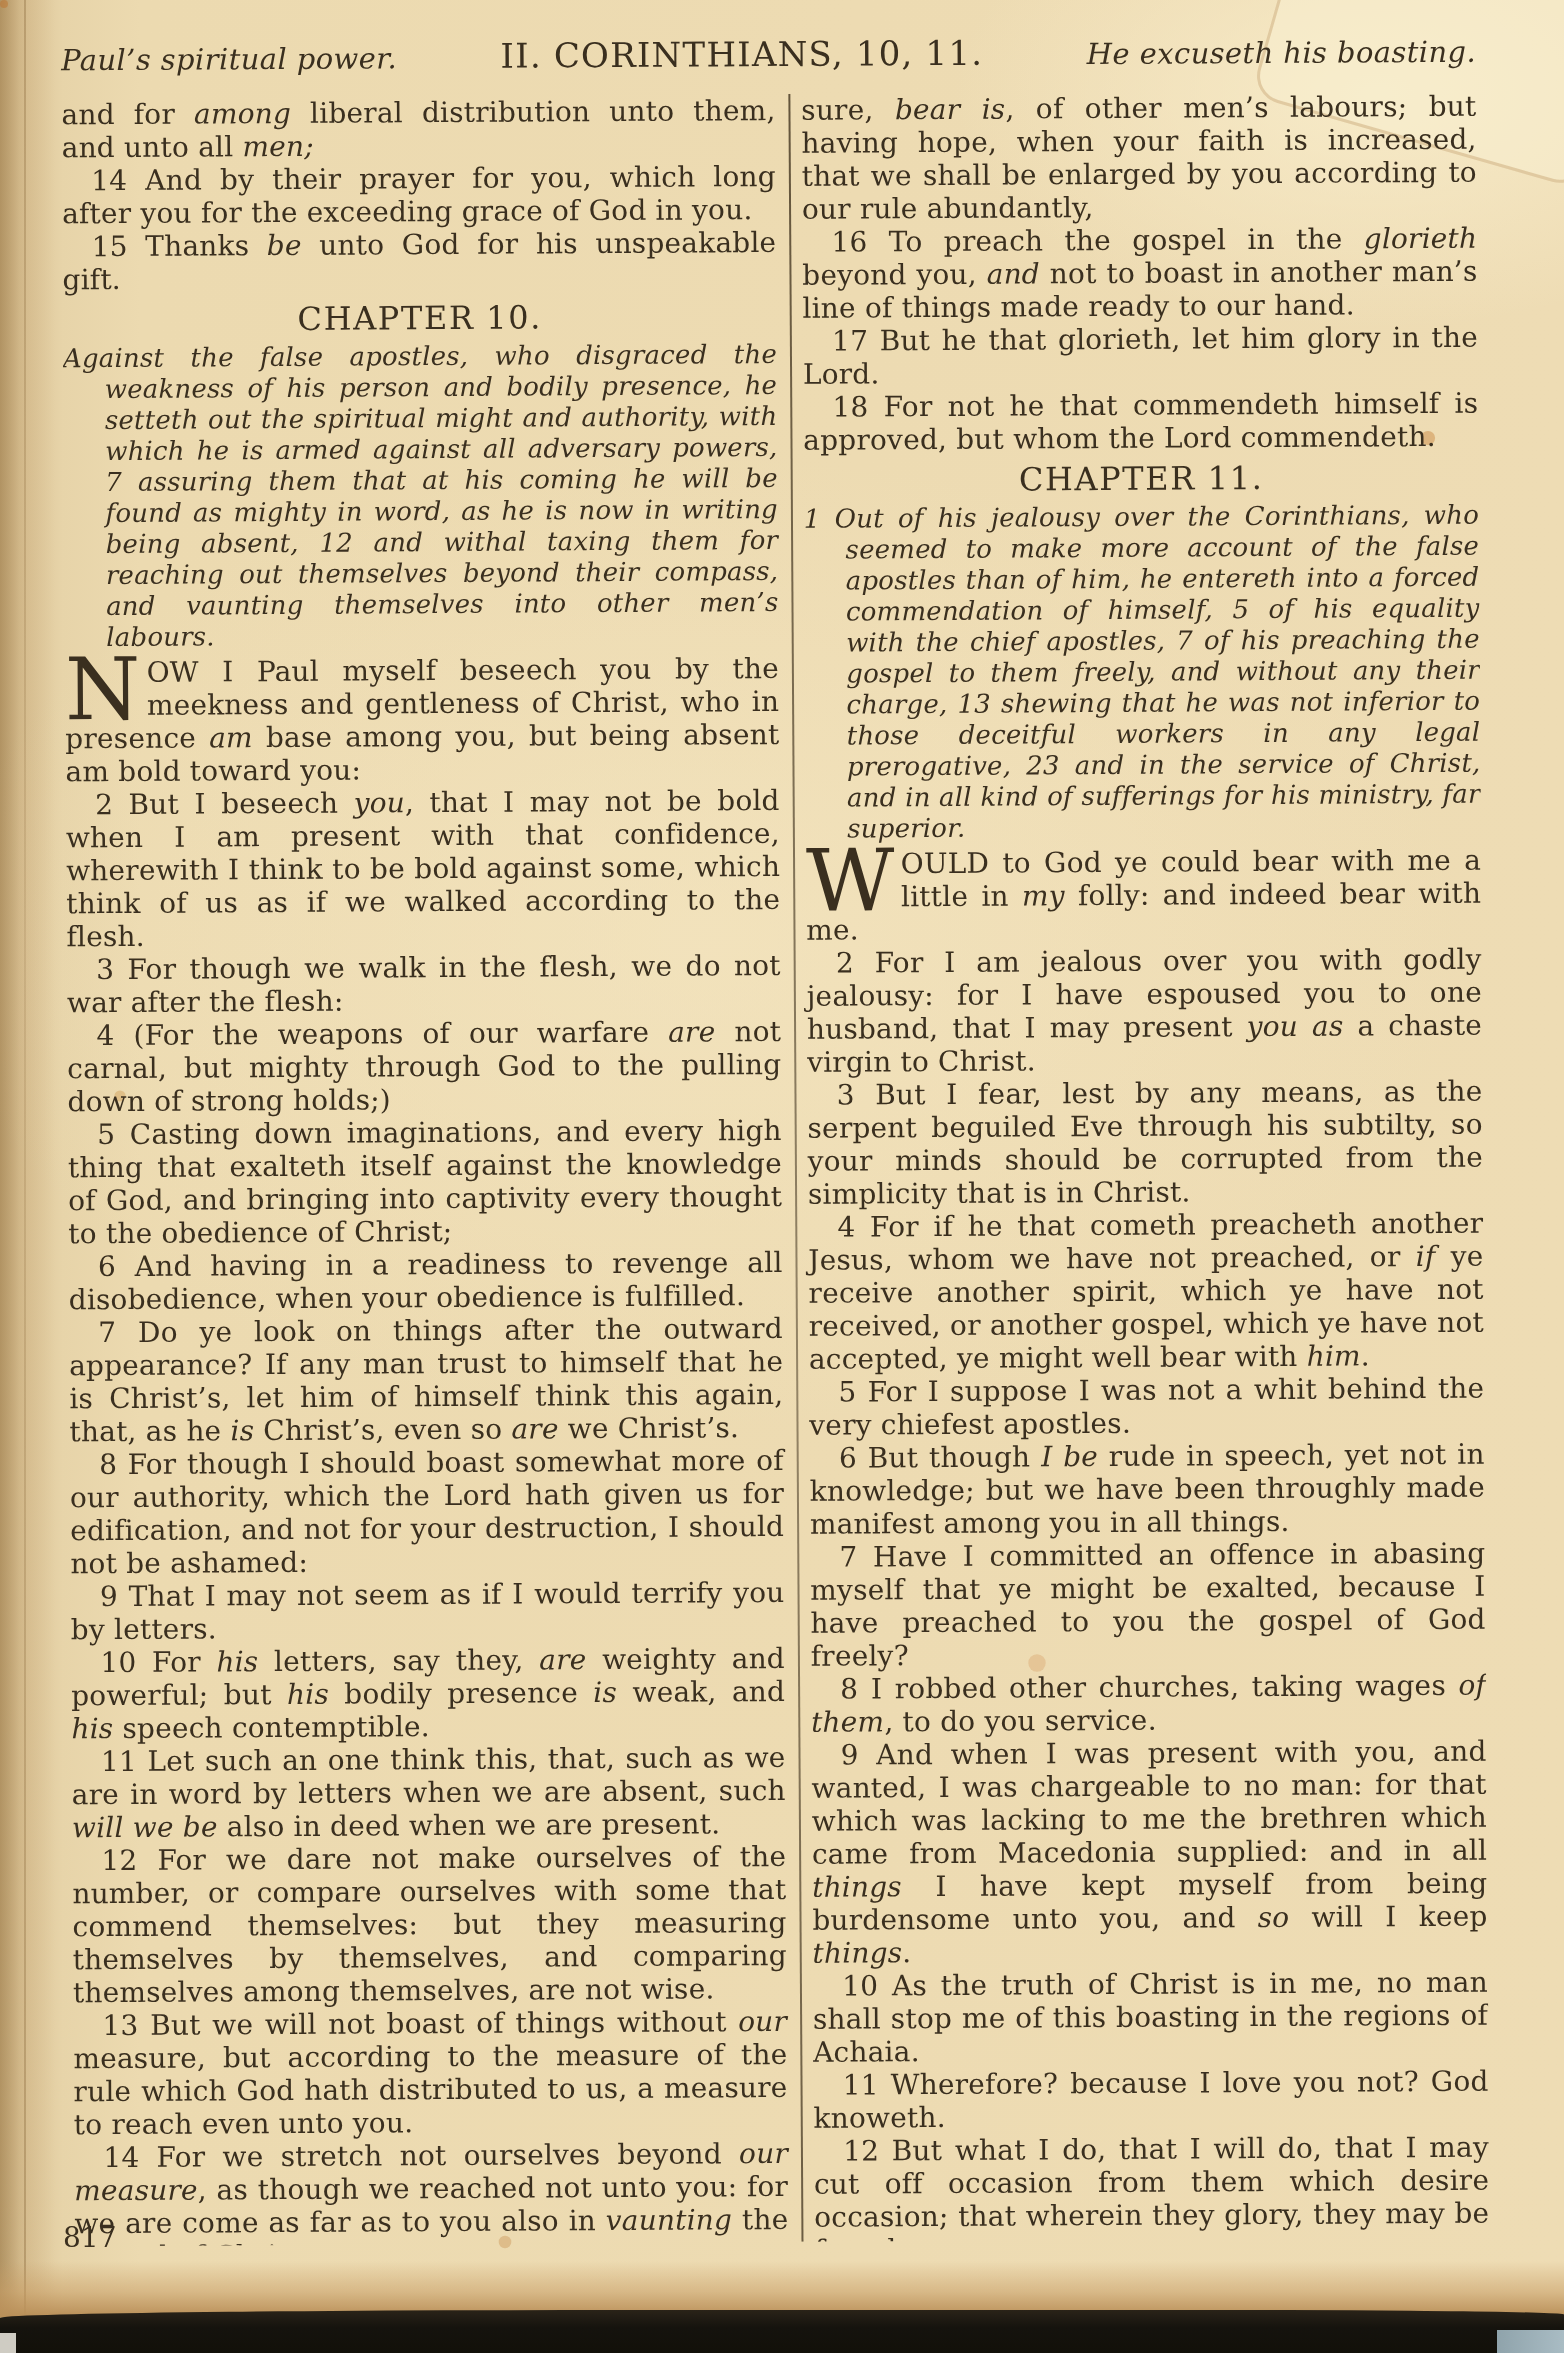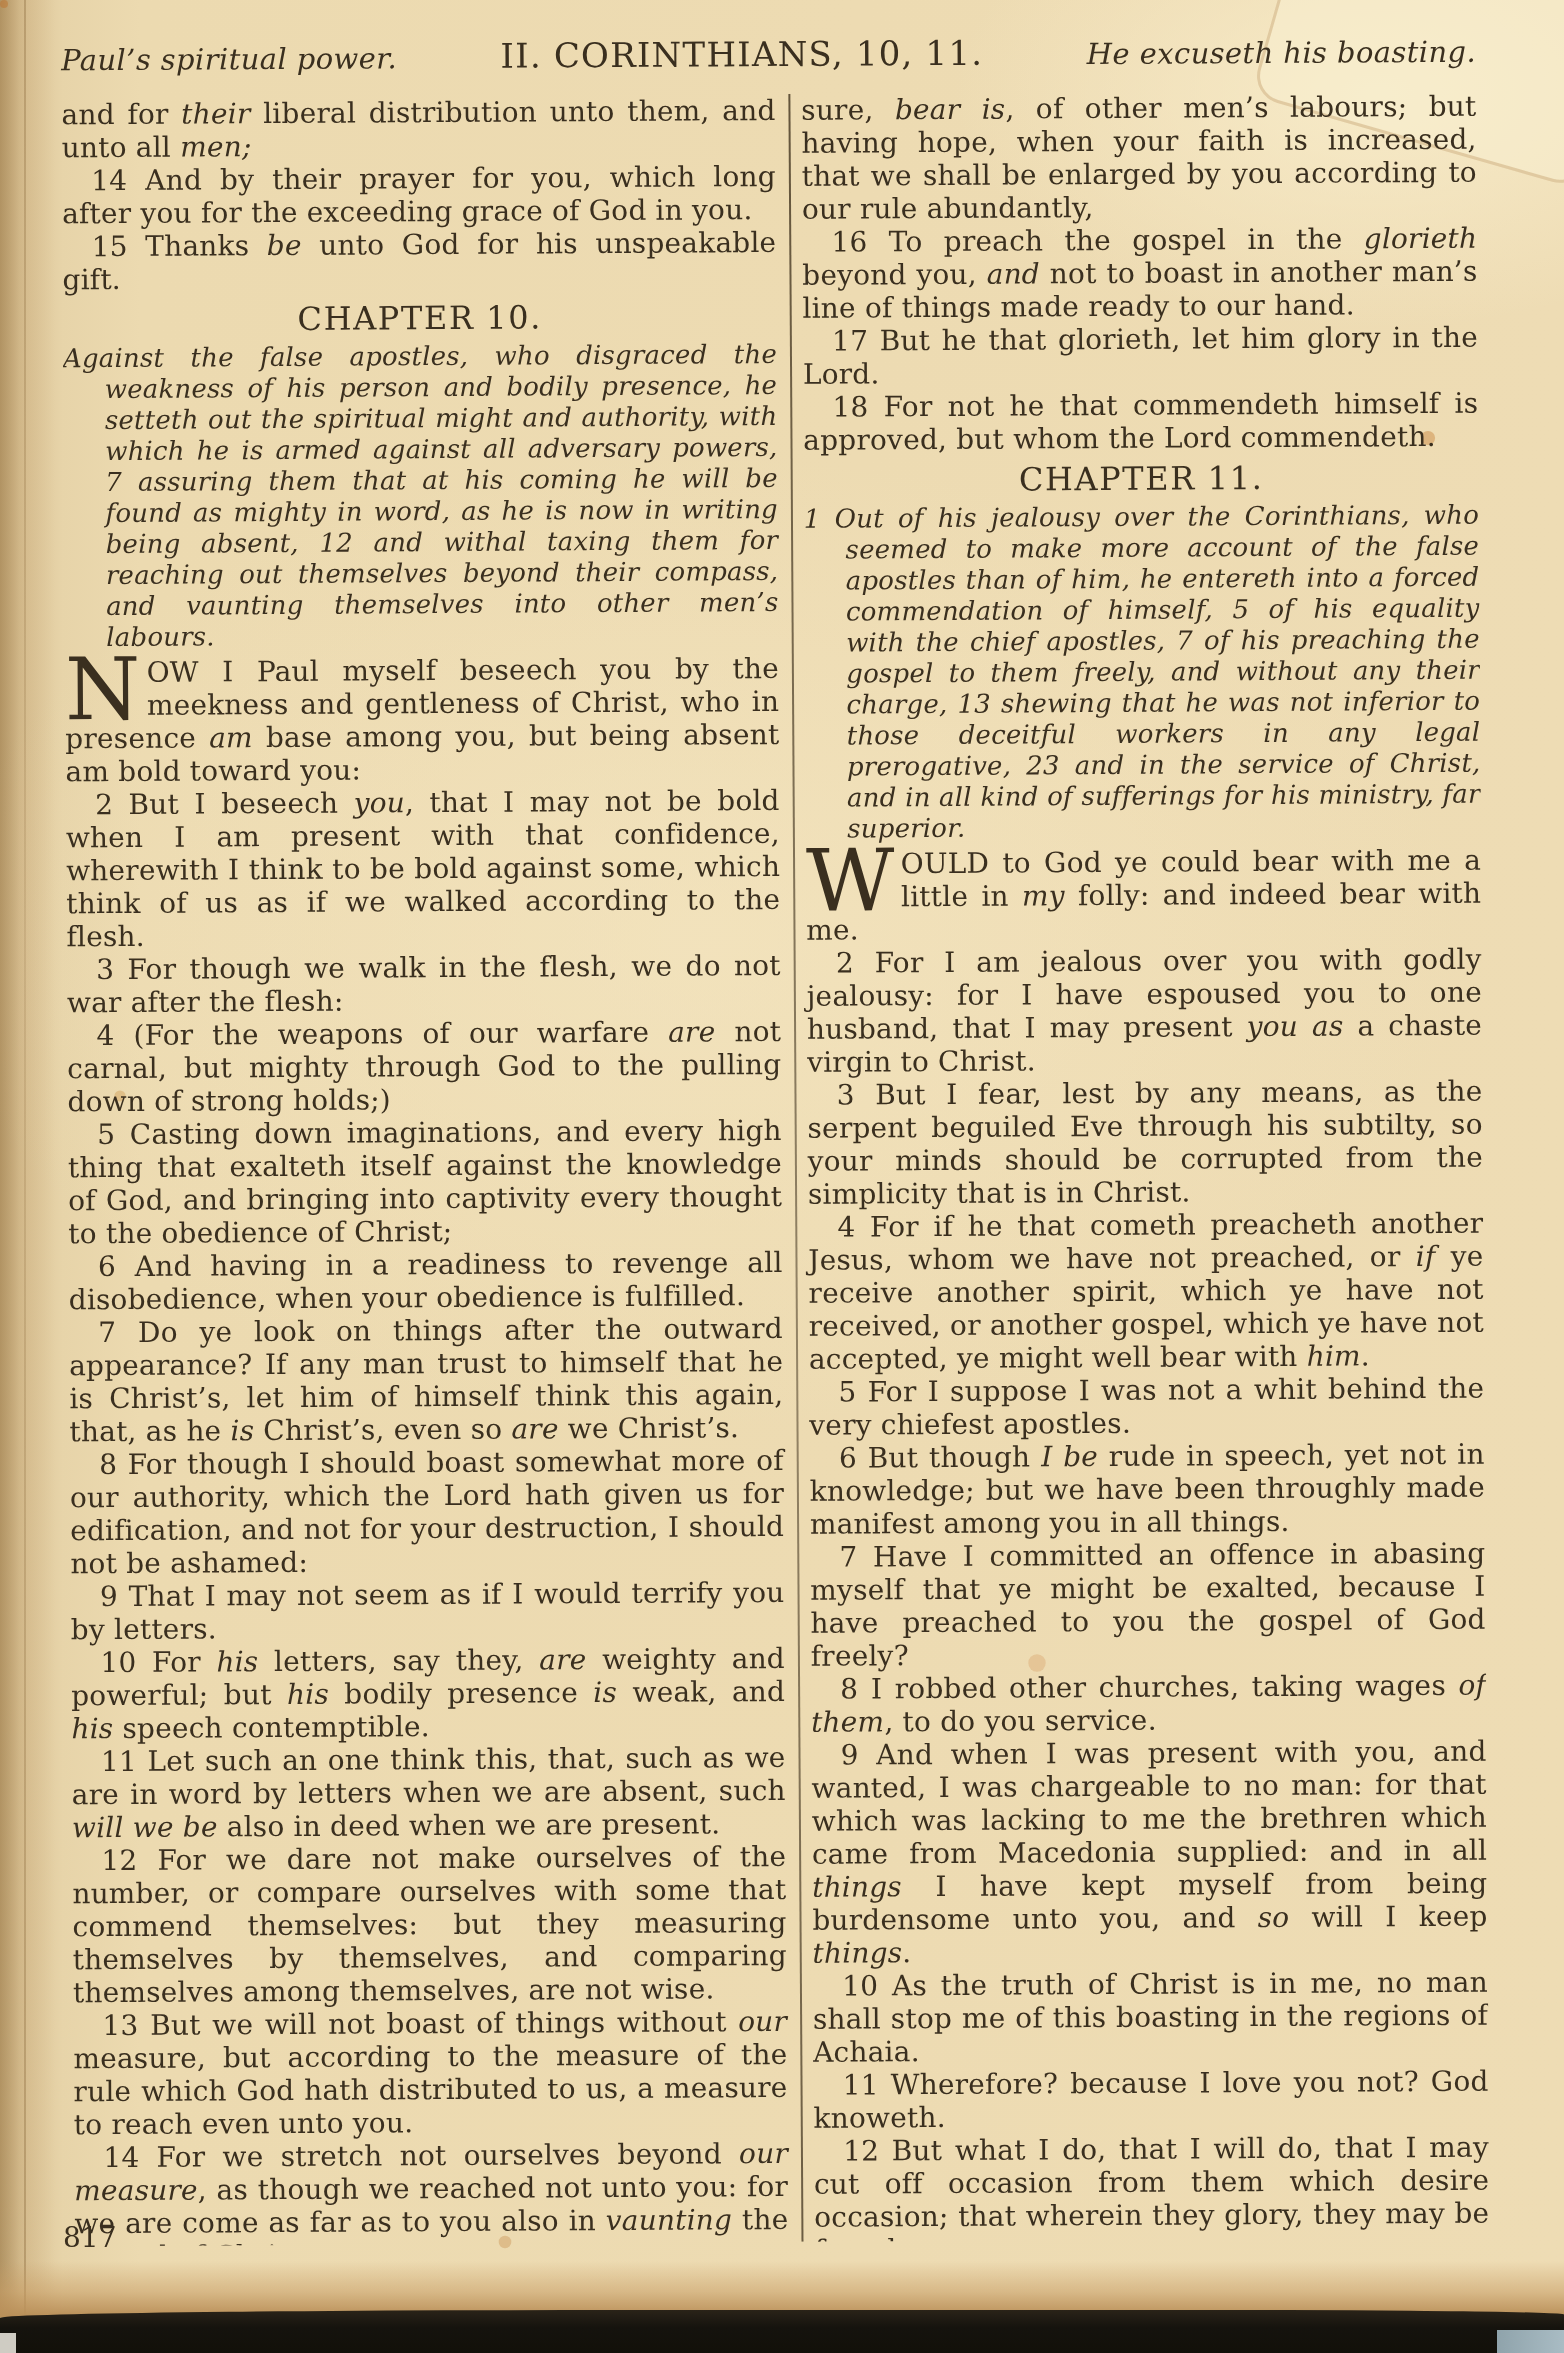--- a/index.html
+++ b/index.html
@@ -129,21 +129,21 @@
   <div class="stain-dots"></div>
 
   <div class="content">
     <div class="header">
       <span class="h-side">Paul’s spiritual power.</span>
       <span class="h-center">II. CORINTHIANS, 10, 11.</span>
       <span class="h-side">He excuseth his boasting.</span>
     </div>
     <div class="columns">
       <div class="col col-left" id="col-left">
-          <div class="verse cont">and for <i>their</i> liberal distribution unto them, and unto all <i>men;</i></div>
+          <div class="verse cont">and for <i>among</i> liberal distribution unto them, and unto all <i>men;</i></div>
           <div class="verse">14 And by their prayer for you, which long after you for the exceeding grace of God in you.</div>
           <div class="verse">15 Thanks <i>be</i> unto God for his unspeakable gift.</div>
           <div class="chapter-heading">CHAPTER 10.</div>
           <div class="summary">Against the false apostles, who disgraced the weakness of his person and bodily presence, he setteth out the spiritual might and authority, with which he is armed against all adversary powers, 7 assuring them that at his coming he will be found as mighty in word, as he is now in writing being absent, 12 and withal taxing them for reaching out themselves beyond their compass, and vaunting themselves into other men’s labours.</div>
           <div class="verse dropcap-verse"><span class="dropcap">N</span>OW I Paul myself beseech you by the meekness and gentleness of Christ, who in presence <i>am</i> base among you, but being absent am bold toward you:</div>
           <div class="verse">2 But I beseech <i>you</i>, that I may not be bold when I am present with that confidence, wherewith I think to be bold against some, which think of us as if we walked according to the flesh.</div>
           <div class="verse">3 For though we walk in the flesh, we do not war after the flesh:</div>
           <div class="verse">4 (For the weapons of our warfare <i>are</i> not carnal, but mighty through God to the pulling down of strong holds;)</div>
           <div class="verse">5 Casting down imaginations, and every high thing that exalteth itself against the knowledge of God, and bringing into captivity every thought to the obedience of Christ;</div>
           <div class="verse">6 And having in a readiness to revenge all disobedience, when your obedience is fulfilled.</div>

